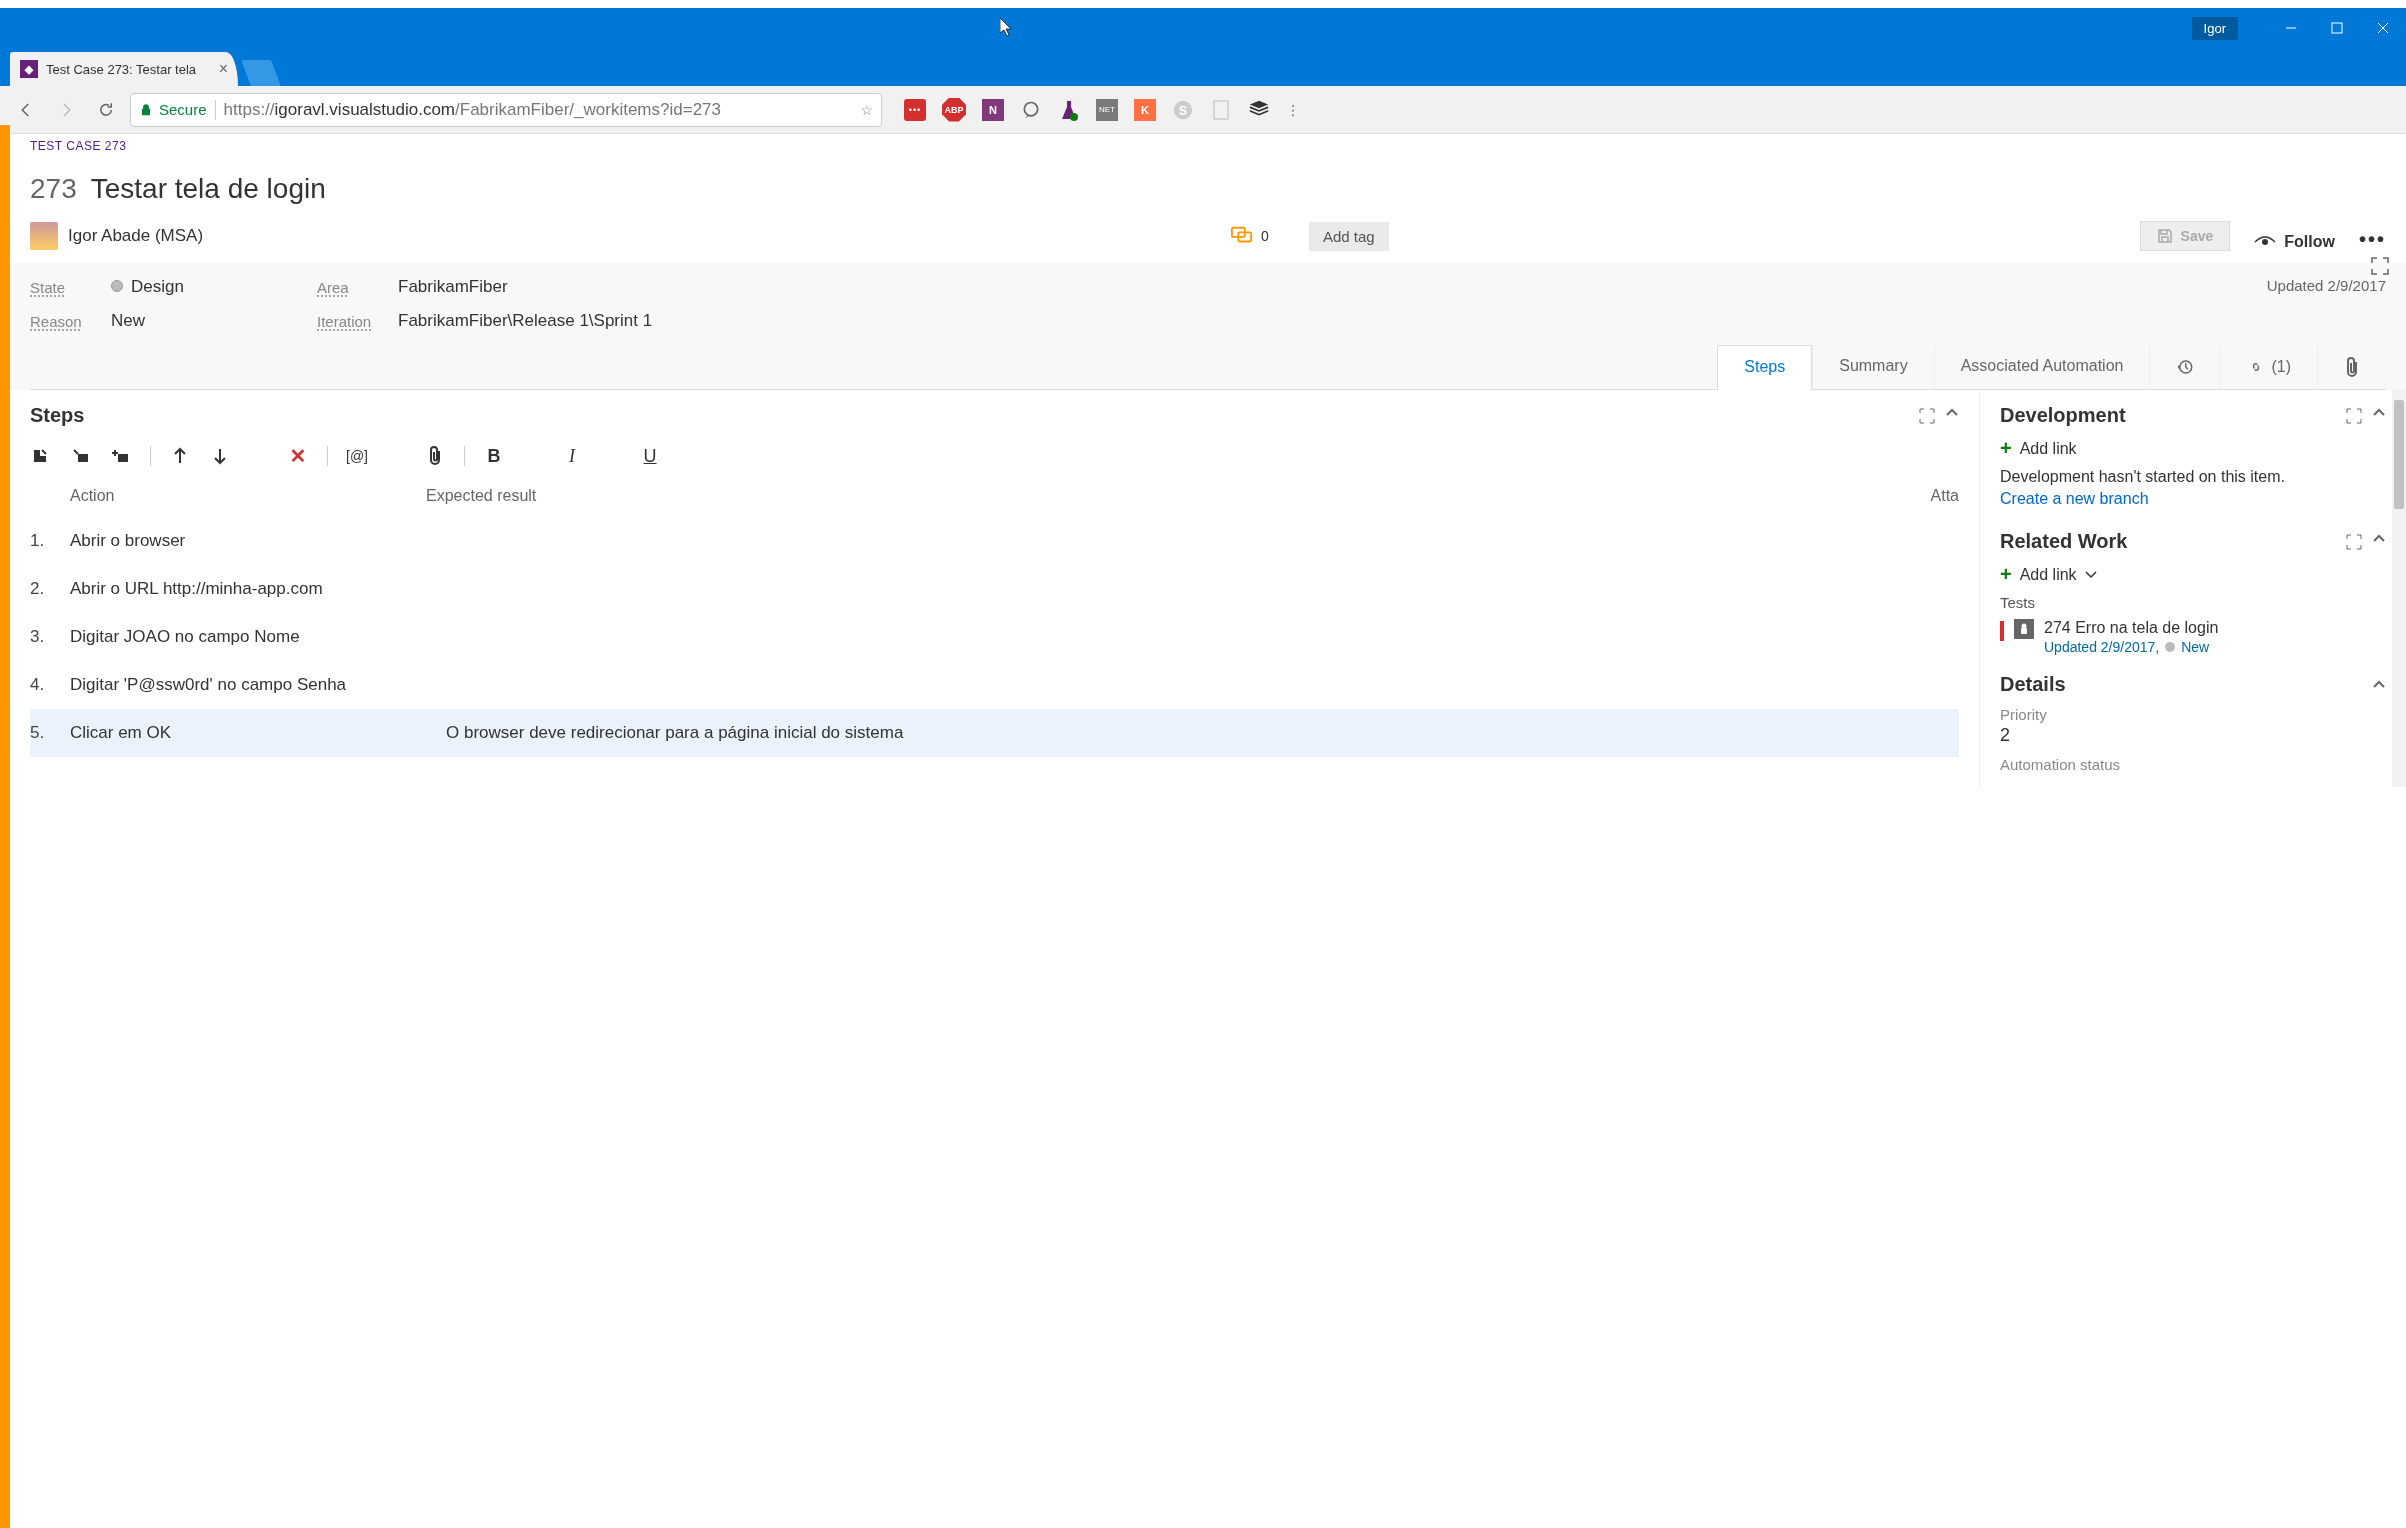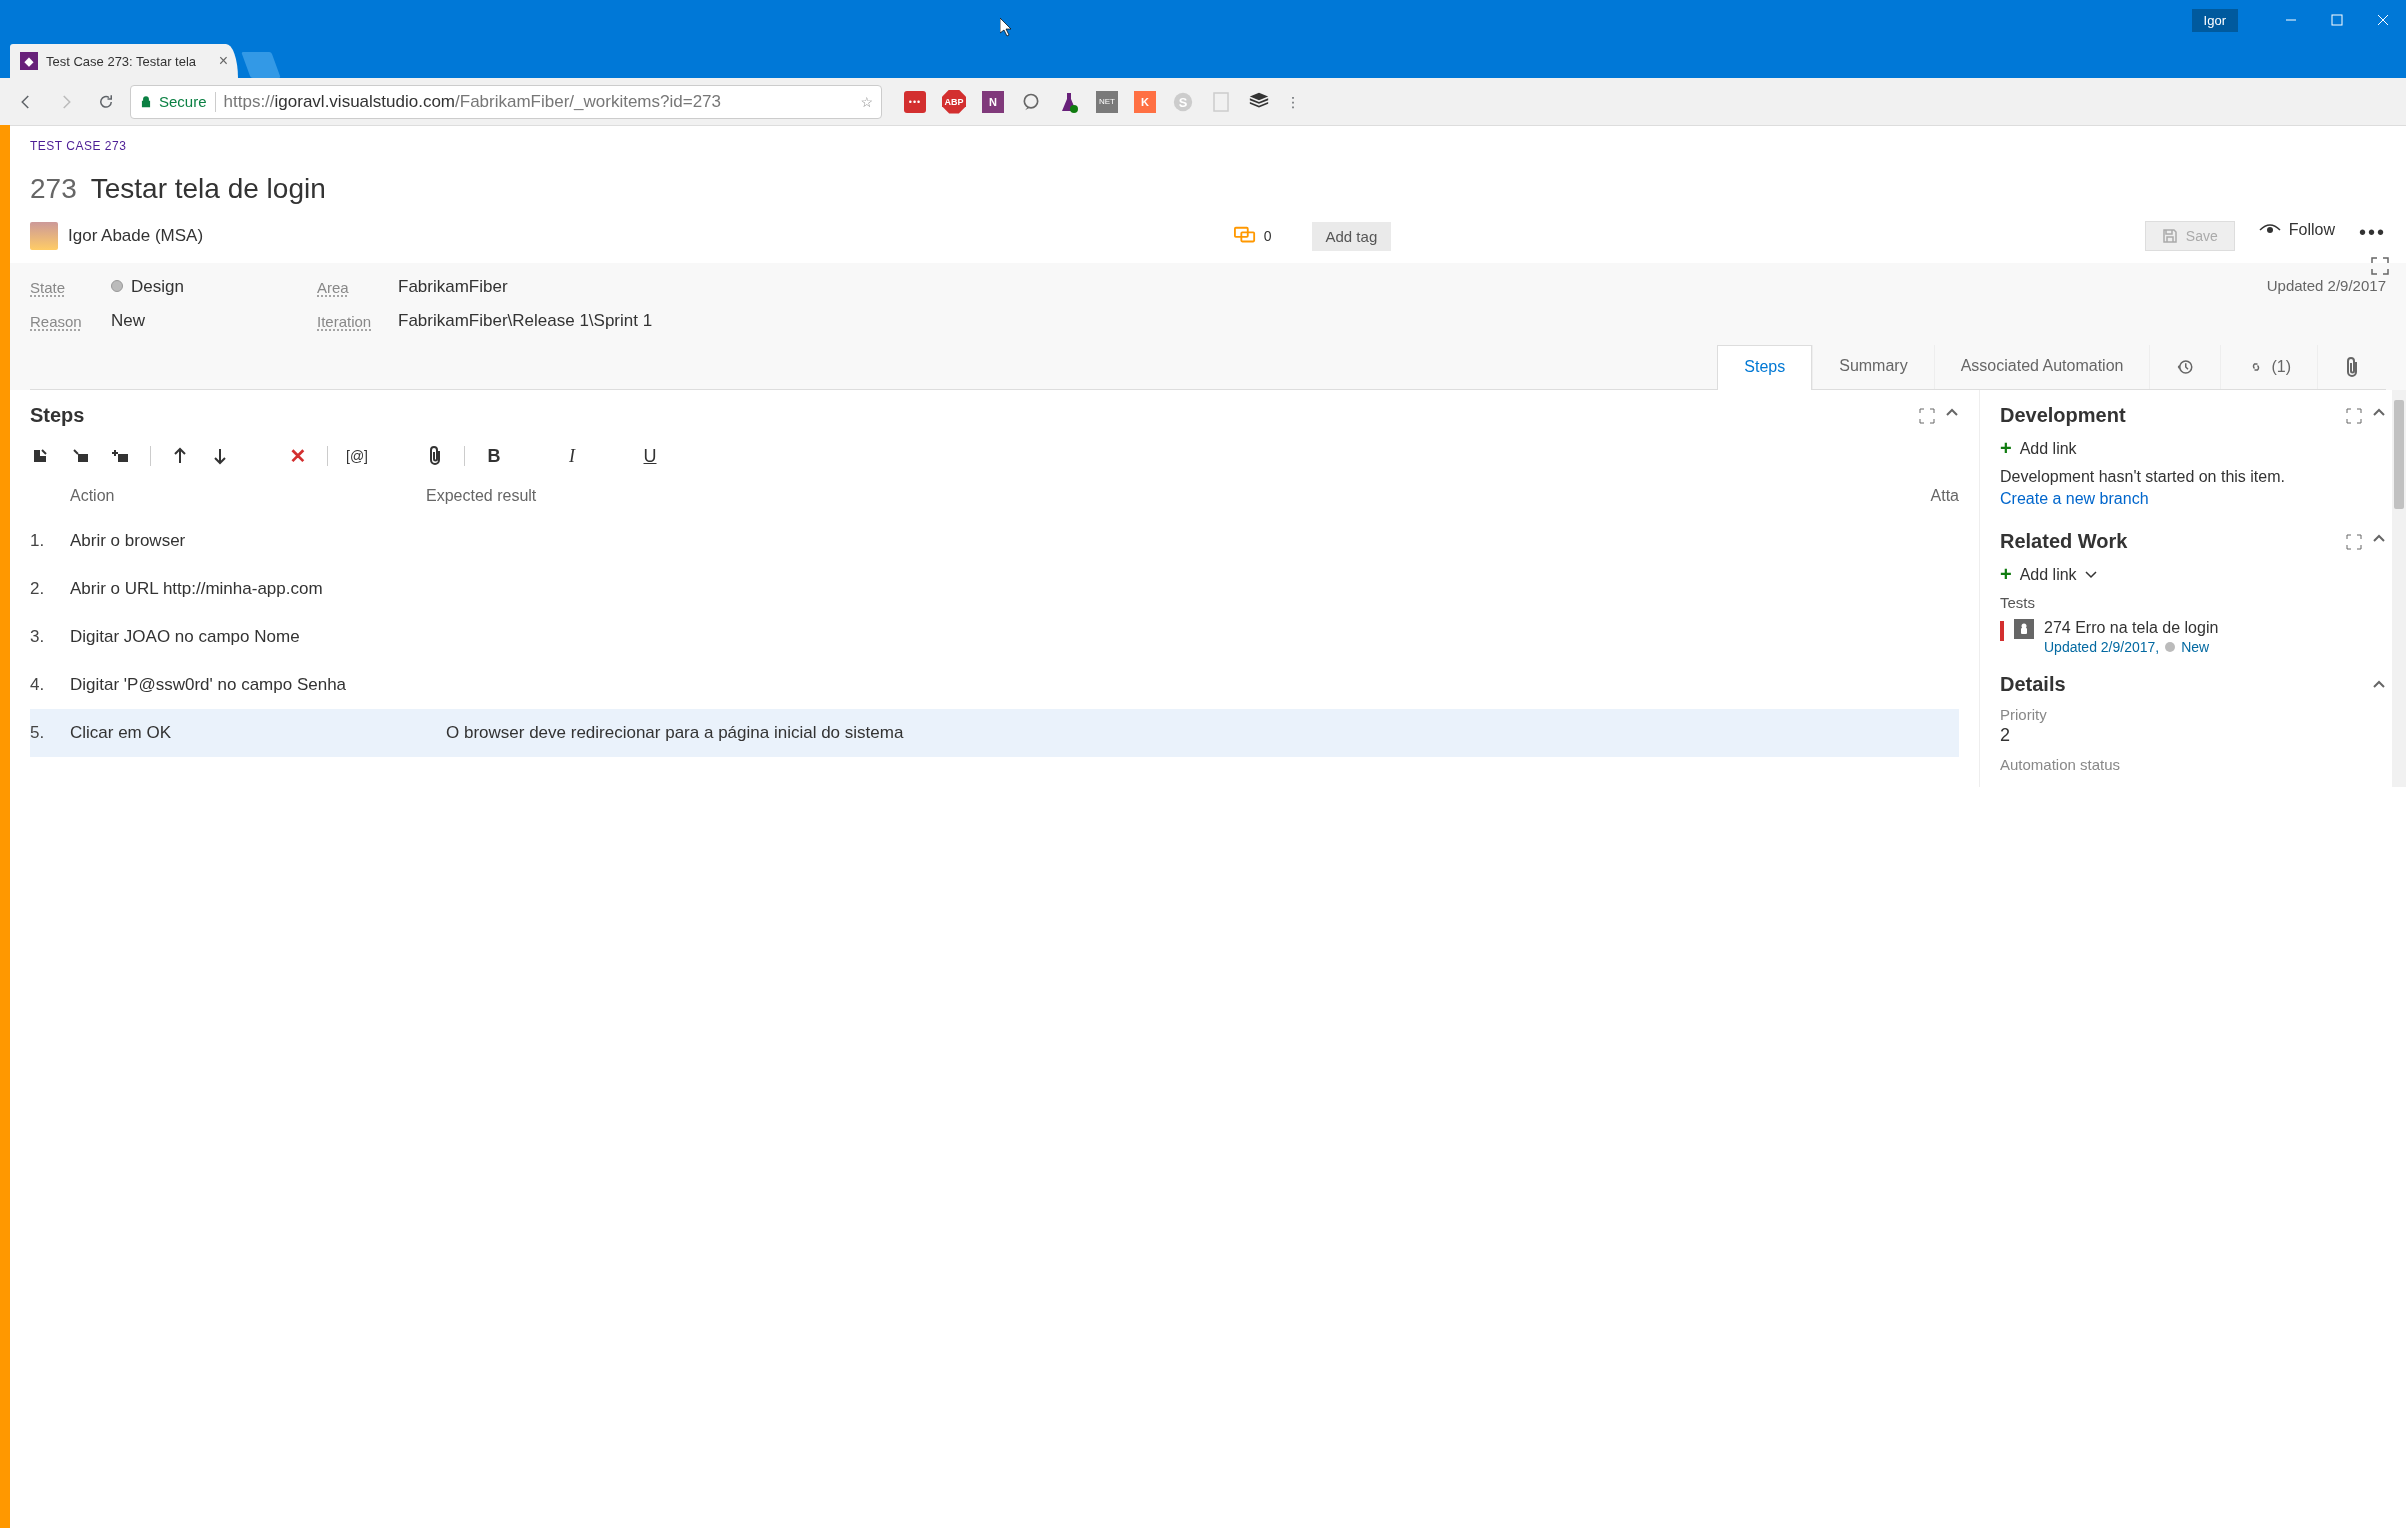--- a/index.html
+++ b/index.html
@@ -1,19 +1,19 @@
 <!DOCTYPE html>
 <html><head>
 <meta charset="utf-8">
 <style>
 * { box-sizing: border-box; margin: 0; padding: 0; }
 body { font-family: "Segoe UI", Arial, sans-serif; font-size: 14px; color: #333; background: #fff; overflow: hidden; }
 
 
-.browser-chrome { width: 100%; }
+.browser-chrome { width: 100%; margin-top: 8px; }
 .titlebar { background: #0078d7; height: 40px; display: flex; justify-content: flex-end; align-items: center; padding-right: 0; }
 .titlebar .user-badge { background: #005a9e; color: #fff; padding: 4px 12px; margin-right: 30px; font-size: 13px; }
 .titlebar .win-btn { width: 46px; height: 40px; display: flex; align-items: center; justify-content: center; color: #fff; cursor: pointer; }
 .win-btn svg { width: 12px; height: 12px; stroke: #fff; fill: none; stroke-width: 1; }
 
 .tabbar { background: #0078d7; height: 38px; display: flex; align-items: flex-end; padding-left: 10px; }
 .tab { background: #f1f1f1; height: 34px; display: flex; align-items: center; padding: 0 10px; border-top-left-radius: 3px; border-top-right-radius: 12px 34px; position: relative; min-width: 228px; }
 .tab .favicon { width: 18px; height: 18px; background: #68217a; display: flex; align-items: center; justify-content: center; margin-right: 8px; }
 .tab .favicon-inner { color: #fff; font-size: 11px; font-weight: bold; }
 .tab-title { font-size: 13px; color: #333; white-space: nowrap; overflow: hidden; text-overflow: ellipsis; flex: 1; }
@@ -57,21 +57,21 @@
 .wi-title { font-size: 28px; color: #333; font-weight: 400; }
 
 .fullscreen-corner { position: absolute; top: 131px; right: 16px; cursor: pointer; color:#666; }
 
 .meta-row { display: flex; align-items: center; padding: 16px 20px 12px 20px; }
 .avatar { width: 28px; height: 28px; border-radius: 2px; background: linear-gradient(#c99, #fc6); margin-right: 10px; background-size:cover; }
 .assignee { font-size: 17px; color: #333; }
 .comments { display: flex; align-items: center; gap: 8px; margin-left: auto; color: #333; }
 .comments .bubble { color: #ff9800; }
 .addtag { margin-left: 40px; background: #eaeaea; padding: 6px 14px; font-size: 15px; color: #555; cursor: pointer; }
-.right-actions { margin-left: auto; display: flex; align-items: flex-start; gap: 24px; }
+.right-actions { margin-left: auto; display: flex; align-items: flex-end; gap: 24px; font-weight: bold; }
 .save-btn { background: #eee; color: #aaa; padding: 6px 16px; display: flex; align-items: center; gap: 8px; border: 1px solid #ddd; cursor: not-allowed; }
 .follow { display: flex; align-items: center; gap: 8px; cursor: pointer; font-size: 16px; }
 .more-dots { font-size: 20px; cursor: pointer; letter-spacing: 2px; }
 
 .fields-block { background: #f8f8f8; padding: 14px 20px 0 20px; }
 .fields-row { display: flex; gap: 59px; margin-bottom: 14px; }
 .field-group { display: flex; align-items: center; gap: 22px; }
 .field-label { color: #888; font-size: 15px; text-decoration: underline dotted; text-underline-offset: 3px; min-width: 59px; }
 .field-value { font-size: 17px; color: #333; }
 .state-dot { width: 12px; height: 12px; border-radius: 50%; background: #bbb; border: 1px solid #999; display: inline-block; margin-right: 8px; }

